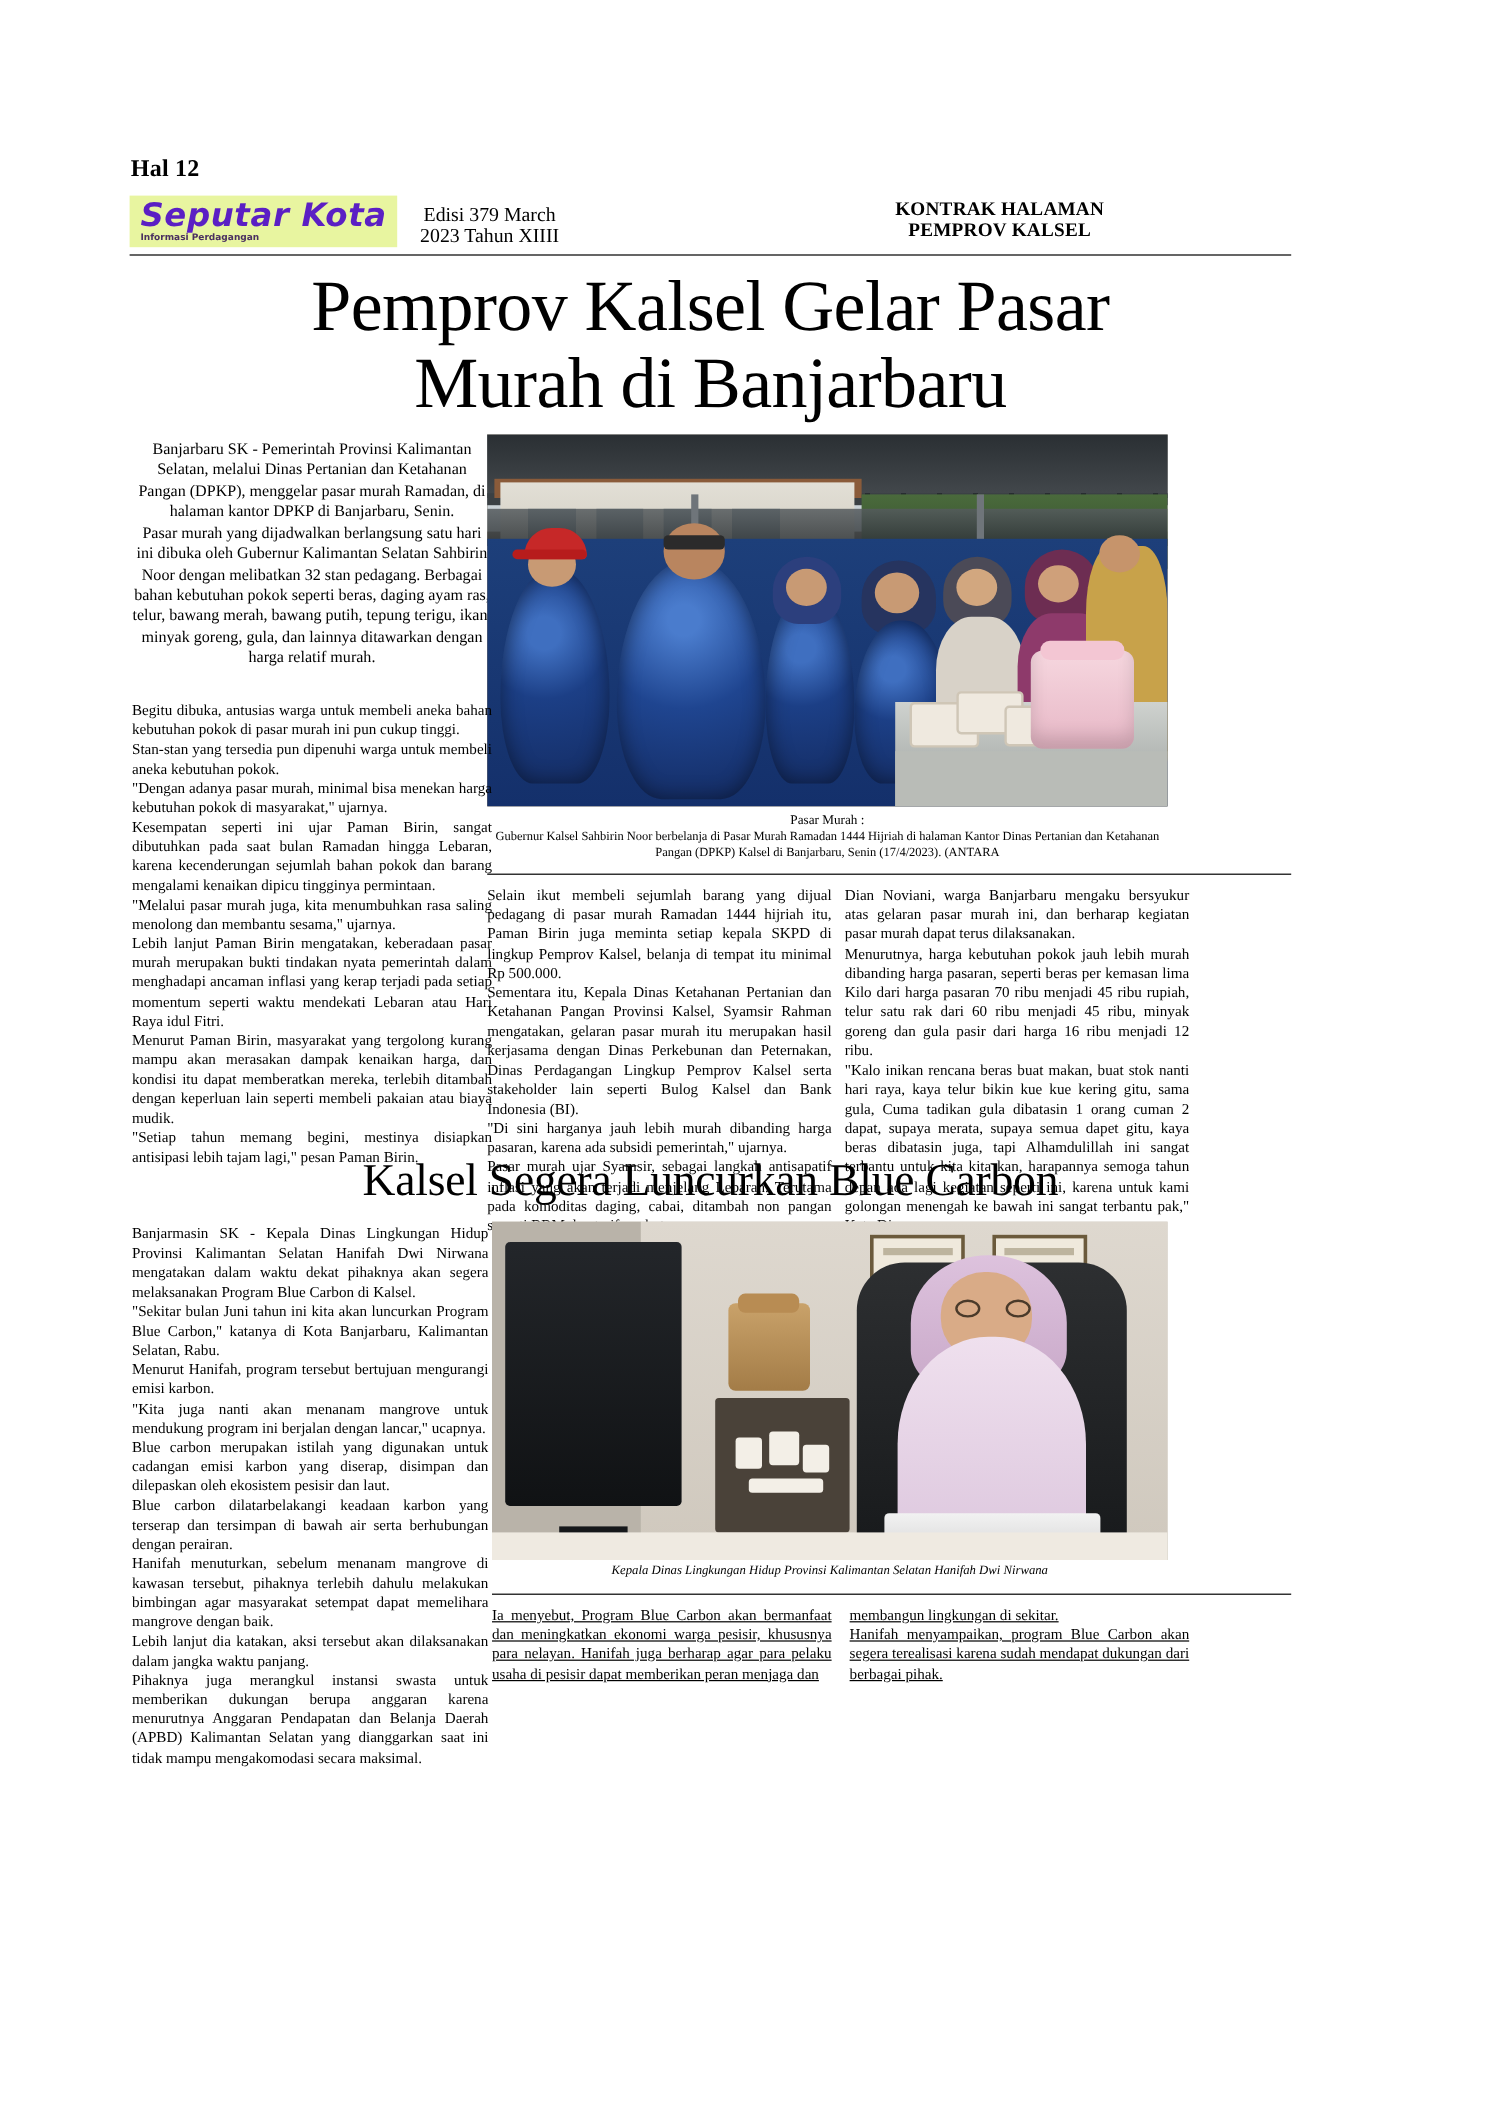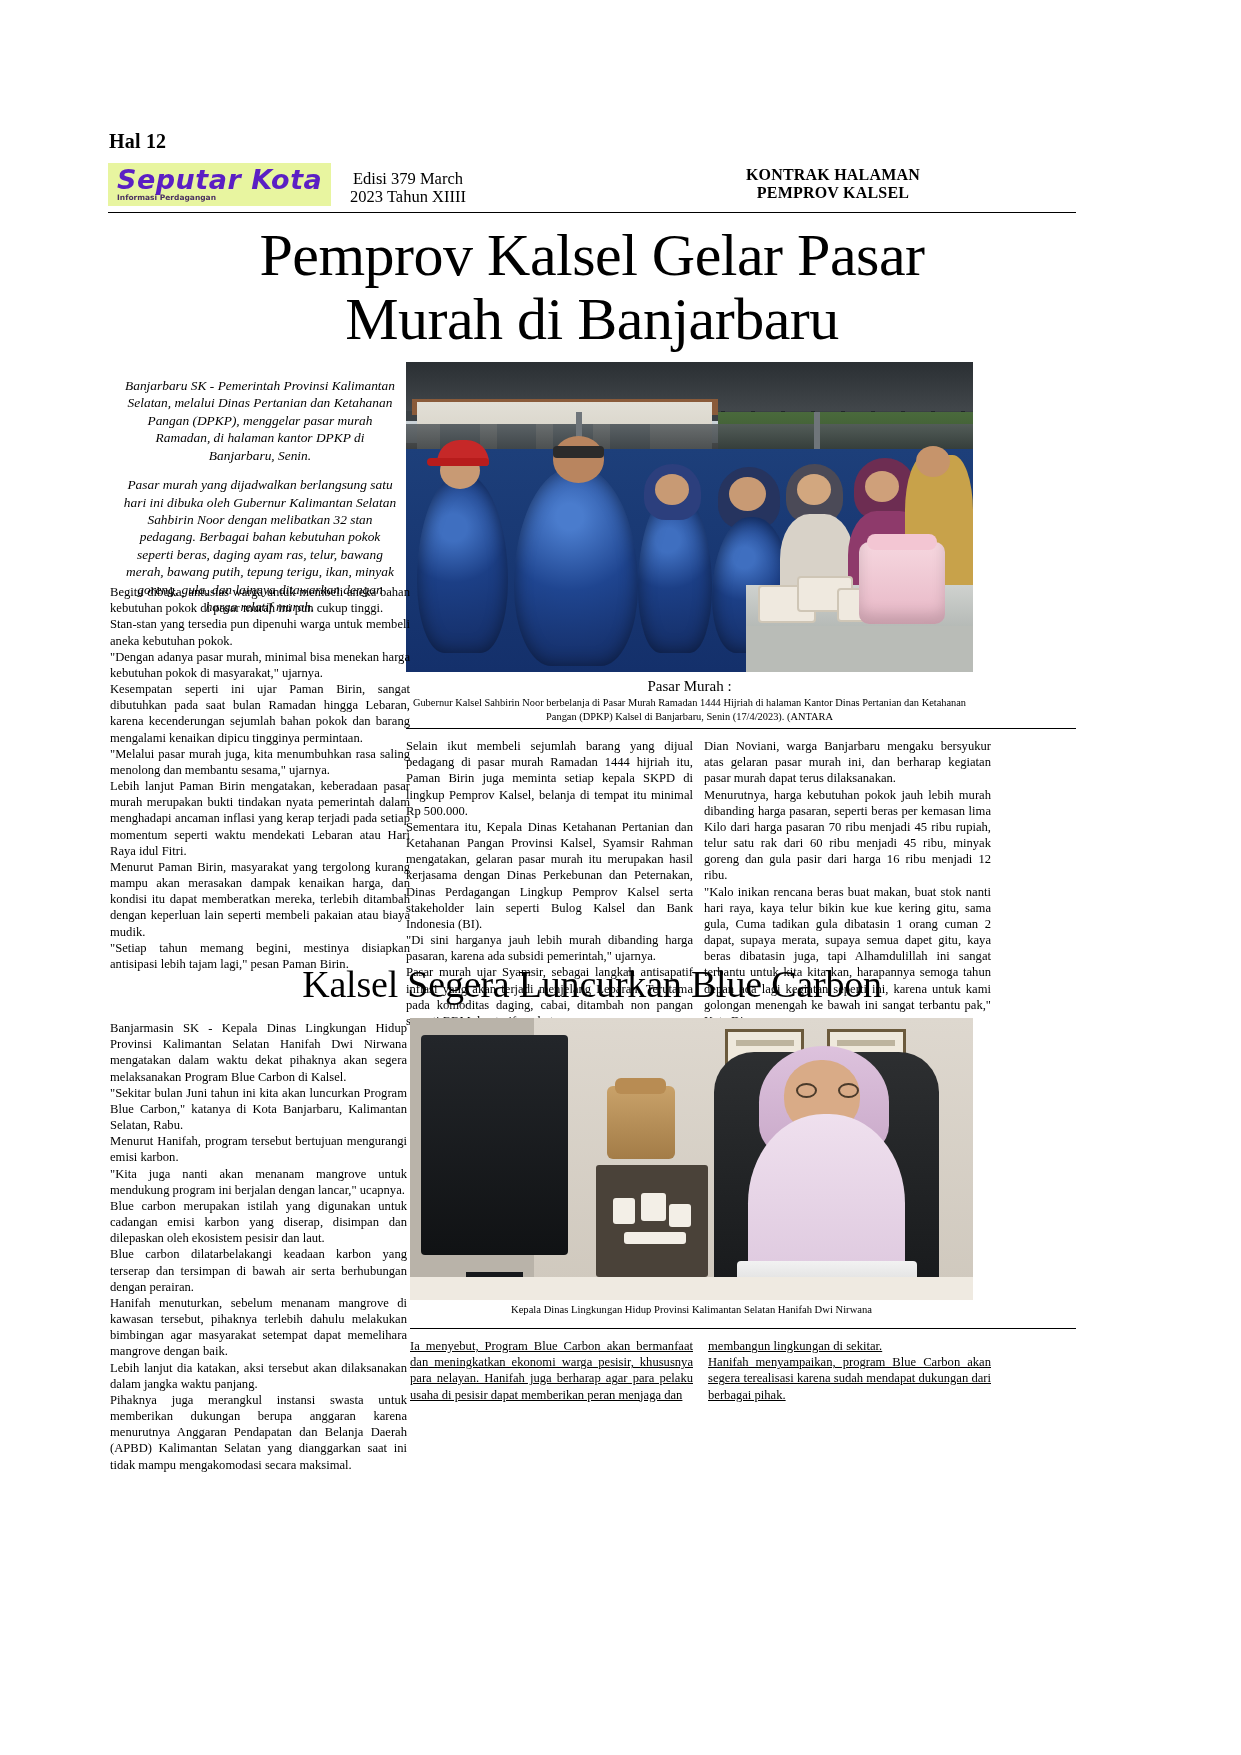--- a/index.html
+++ b/index.html
@@ -73,33 +73,33 @@
     font-weight:normal;
     letter-spacing:-.5px;
   }
 
   
   .intro{
     position:absolute; left:22px; top:253px; width:300px;
     text-align:center;
     font-size:13.4px; line-height:1.30;
   }
-  .intro p{margin:12px;font-style:italic;}
+  .intro p{margin:0;}
 
   
   .photo1{
     position:absolute; left:318px; top:250px; width:567px; height:310px;
     overflow:hidden;
     background:#6a5f52;
   }
   .cap1{
     position:absolute; left:318px; top:565px; width:567px;
     text-align:center; font-size:10.4px; line-height:1.28;
   }
-  .cap1 .capttl{font-size:15px;}
+  .cap1 .capttl{font-size:11px;}
 
   
   .a1c1{
     position:absolute; left:22px; top:472px; width:300px;
     font-size:12.6px; line-height:1.285; text-align:justify;
   }
   .a1c1 p{margin:0;}
 
   
   .rule2{
@@ -132,21 +132,21 @@
     font-size:12.6px; line-height:1.285; text-align:justify;
   }
   .a2c1 p{margin:0;}
 
   .photo2{
     position:absolute; left:322px; top:906px; width:563px; height:282px;
     overflow:hidden; background:#cfc9bf;
   }
   .cap2{
     position:absolute; left:322px; top:1192px; width:563px;
-    text-align:center; font-size:10.6px; 
+    text-align:center; font-size:10.6px; font-style:italic;
   }
   .rule3{
     position:absolute; left:322px; top:1216px; width:666px;
     border-top:1px solid #000;
   }
   .a2c2{
     position:absolute; left:322px; top:1226px; width:283px;
     font-size:12.6px; line-height:1.285; text-align:justify;
   }
   .a2c3{

